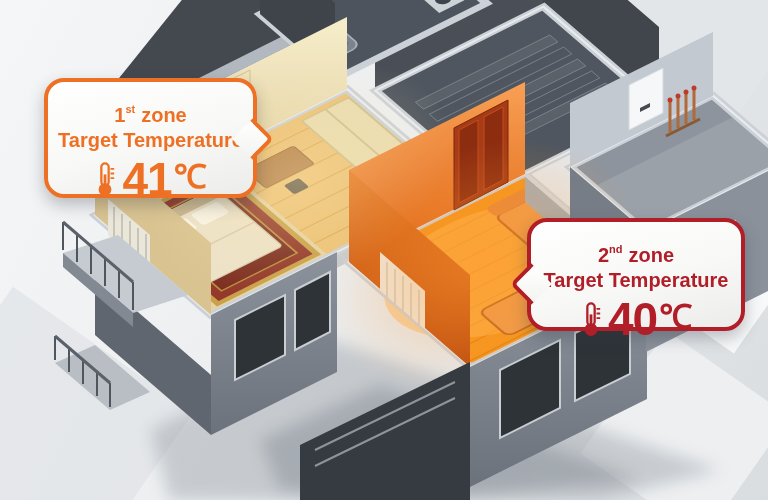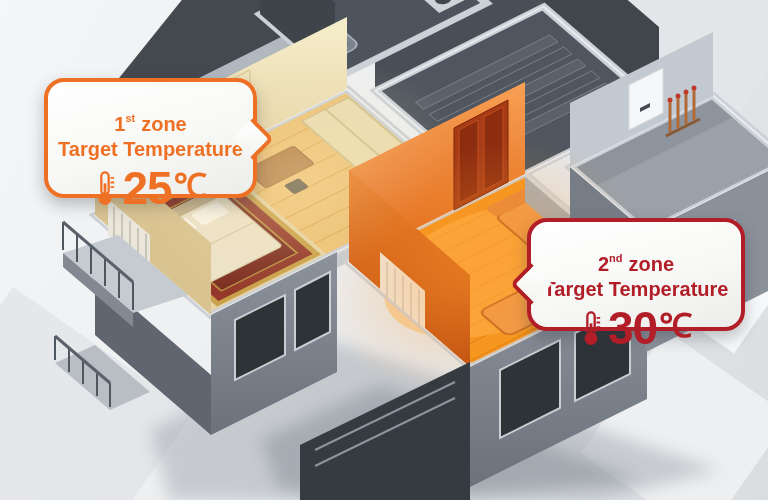--- a/index.html
+++ b/index.html
@@ -6,21 +6,21 @@
   .stage{position:relative;width:768px;height:500px;overflow:hidden;
          background:linear-gradient(118deg,#f5f6f7 0%,#eceef0 45%,#dadde0 100%);}
   .sq{position:absolute;transform:rotate(35deg);}
   .sq1{left:560px;top:-70px;width:210px;height:210px;background:#e3e6e9;}
   .sq2{left:628px;top:150px;width:170px;height:170px;background:#f7f8f9;}
   .sq3{left:-70px;top:330px;width:220px;height:220px;background:#e0e3e6;opacity:.7;}
   .sq4{left:610px;top:360px;width:150px;height:150px;background:#edeff1;}
   svg.house{position:absolute;left:0;top:0;}
   .callout{position:absolute;box-sizing:border-box;border-radius:20px;text-align:center;
            background:linear-gradient(165deg,#ffffff 0%,#f8f8f6 55%,#ececea 100%);
-           box-shadow:0 7px 16px rgba(50,55,65,.30);padding-top:25px;}
+           box-shadow:0 7px 16px rgba(50,55,65,.30);padding-top:16px;}
   .callout1{left:44px;top:78px;width:213px;height:120px;border:4px solid #EE7024;color:#EE7024;}
   .callout2{left:527px;top:218px;width:218px;height:113px;border:4px solid #B11E28;color:#B11E28;}
   .zone-line{font-size:20px;font-weight:bold;line-height:24px;}
   .zone-line sup{font-size:11px;position:relative;top:-1px;}
   .zw{margin-left:6px;}
   .title{font-size:20px;font-weight:bold;line-height:26px;}
   .temp-row{display:flex;align-items:center;justify-content:center;margin-top:3px;}
   .thermo{margin-right:6px;}
   .temp{font-size:46px;font-weight:bold;letter-spacing:-1px;line-height:46px;}
   .unit{font-size:33px;font-weight:bold;margin-left:2px;position:relative;top:-3px;}
@@ -240,34 +240,34 @@
     <div class="tail t1"></div>
     <div class="zone-line"><span>1</span><sup>st</sup><span class="zw">zone</span></div>
     <div class="title">Target Temperature</div>
     <div class="temp-row">
       <svg class="thermo" width="22" height="38" viewBox="0 0 24 40">
         <rect x="8" y="3" width="8" height="24" rx="4" fill="none" stroke="#EE7024" stroke-width="2.5"></rect>
         <rect x="10.5" y="15" width="3" height="12" fill="#EE7024"></rect>
         <circle cx="12" cy="31.5" r="7" fill="#EE7024"></circle>
         <path d="M18 9 h4 M18 14 h4 M18 19 h4" stroke="#EE7024" stroke-width="2"></path>
       </svg>
-      <span class="temp">25</span>
+      <span class="temp">41</span>
       <span class="unit">℃</span>
     </div>
   </div>
 
   <div class="callout callout2">
     <div class="tail t2"></div>
     <div class="zone-line"><span>2</span><sup>nd</sup><span class="zw">zone</span></div>
     <div class="title">Target Temperature</div>
     <div class="temp-row">
       <svg class="thermo" width="22" height="38" viewBox="0 0 24 40">
         <rect x="8" y="3" width="8" height="24" rx="4" fill="none" stroke="#B11E28" stroke-width="2.5"></rect>
         <rect x="10.5" y="15" width="3" height="12" fill="#B11E28"></rect>
         <circle cx="12" cy="31.5" r="7" fill="#B11E28"></circle>
         <path d="M18 9 h4 M18 14 h4 M18 19 h4" stroke="#B11E28" stroke-width="2"></path>
       </svg>
-      <span class="temp">30</span>
+      <span class="temp">40</span>
       <span class="unit">℃</span>
     </div>
   </div>
 
 </div>
 
 </body></html>

